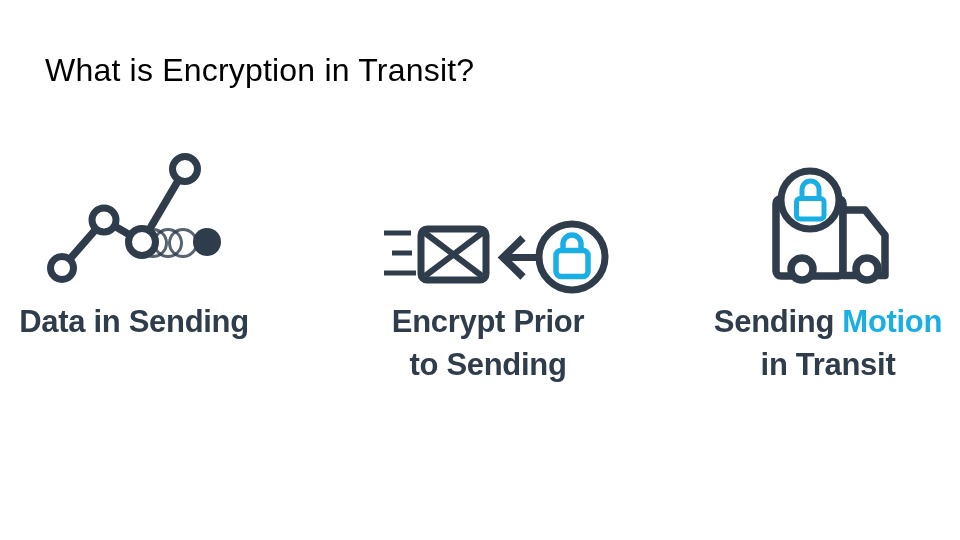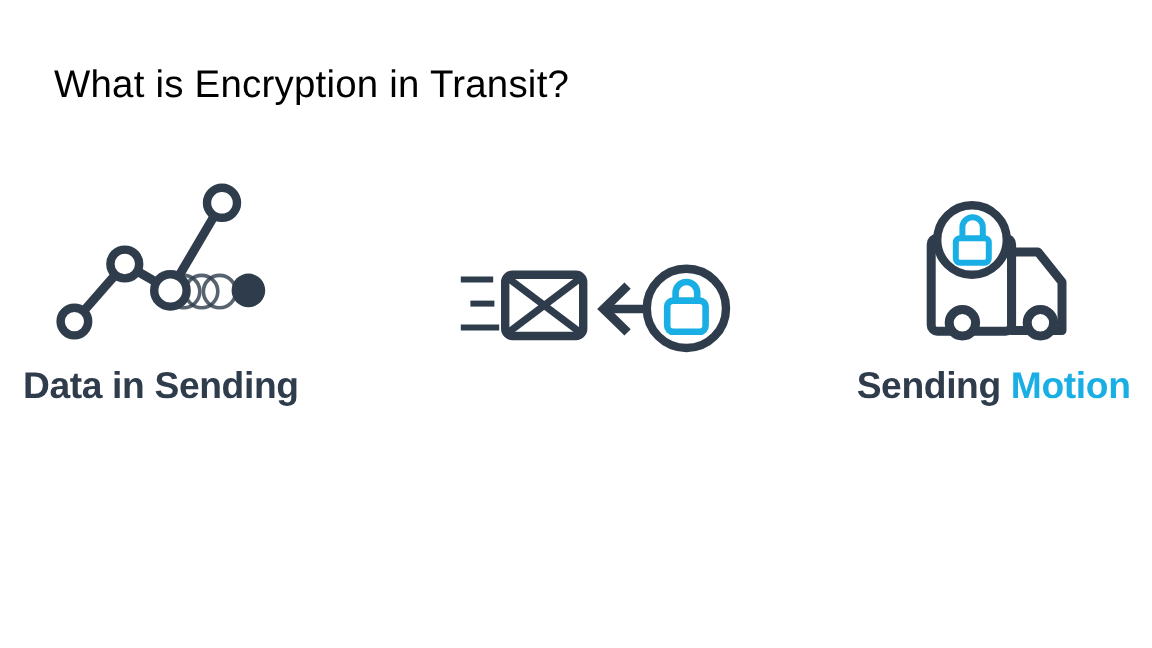--- a/index.html
+++ b/index.html
@@ -81,21 +81,22 @@
         <path class="sd fn" d="M143,23 L123,42.5 L143,62" stroke-width="7.5"></path>
       </g>
 
       <g>
         <circle class="sd fw" cx="192" cy="42" r="33" stroke-width="7"></circle>
         <path class="sc fn" d="M183,36 L183,29 A9,9 0 0 1 201,29 L201,36" stroke-width="5.5"></path>
         <rect class="sc fw" x="176" y="35.5" width="32" height="26" rx="5" stroke-width="5.5"></rect>
       </g>
     </svg>
     <div class="caption cap2">
-      <br>
+      <span>Encrypt Prior</span><br>
+      <span>to Sending</span>
     </div>
   </div>
 
   <div class="concept">
     <svg class="icon-svg" style="left:765px;top:160px;" width="130" height="128" viewBox="0 0 130 128" aria-hidden="true">
 
       <rect class="sd fw" x="11" y="38.5" width="67" height="77.5" rx="5" stroke-width="7.5"></rect>
 
       <path class="sd fw" d="M78,50 L100,50 L120,75 L120,115.5 L78,115.5 Z" stroke-width="7.5" stroke-linejoin="round"></path>
 
@@ -103,16 +104,17 @@
         <circle class="sd fw" cx="45" cy="40" r="29" stroke-width="7"></circle>
         <path class="sc fn" d="M37,39 L37,29.5 A8.5,8.5 0 0 1 54,29.5 L54,39" stroke-width="5"></path>
         <rect class="sc fw" x="31.5" y="38.5" width="27.5" height="20.5" rx="3.5" stroke-width="5"></rect>
       </g>
 
       <circle class="sd fw" cx="37" cy="109" r="11" stroke-width="7.5"></circle>
       <circle class="sd fw" cx="102" cy="109" r="11" stroke-width="7.5"></circle>
     </svg>
     <div class="caption cap3">
       <span>Sending </span><span class="hl">Motion</span><br>
+      <span>in Transit</span>
     </div>
   </div>
 
 </div>
 
 </body></html>

